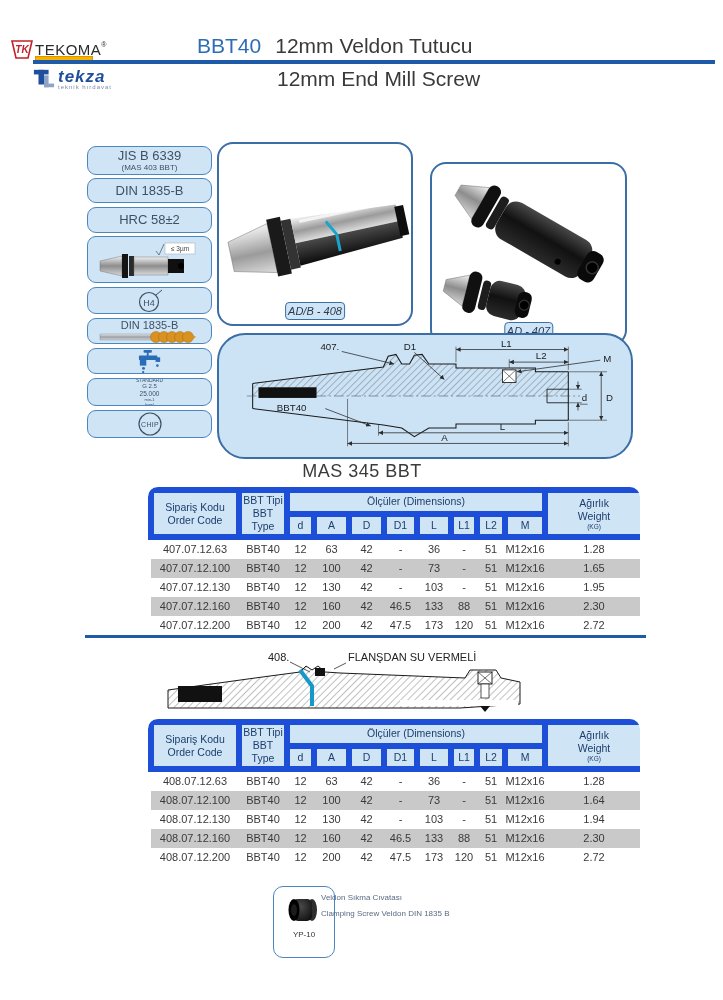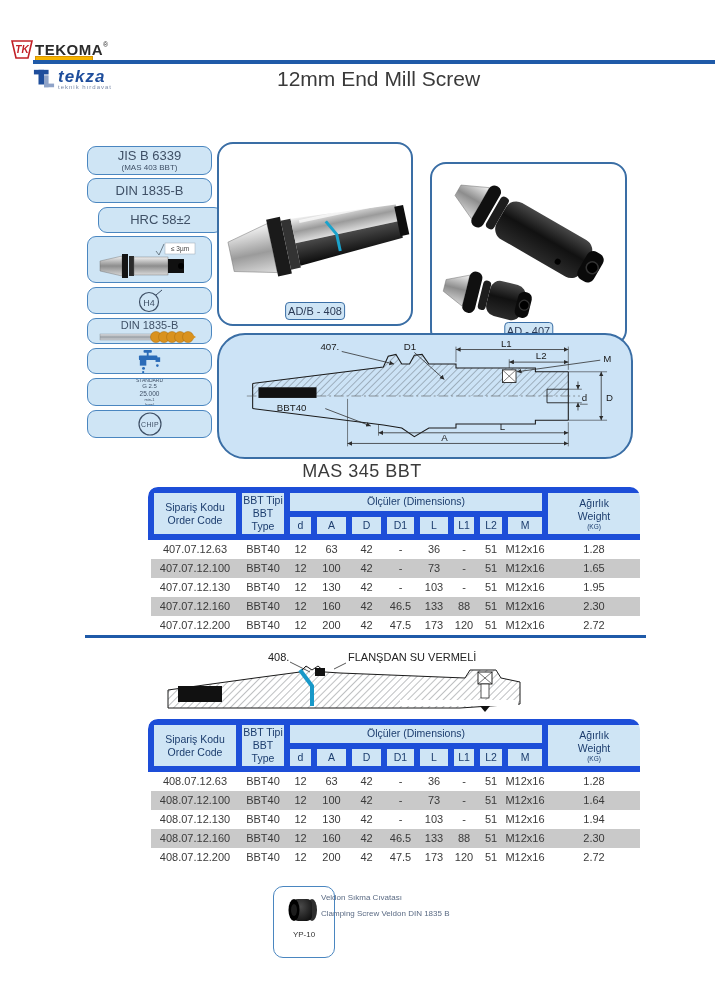--- a/index.html
+++ b/index.html
@@ -1,21 +1,21 @@
 <!DOCTYPE html>
 <html><head>
 <meta charset="utf-8">
 <style>
   html,body{margin:0;padding:0;background:#ffffff;}
   #page{position:relative;width:723px;height:1000px;background:#fff;font-family:"Liberation Sans",sans-serif;overflow:hidden;border-radius:14px;}
   .abs{position:absolute;}
 
   
   .blue-rule{position:absolute;background:#1f5aa8;}
-  .tekoma-name{font-size:15px;font-weight:bold;color:#2b2b2b;letter-spacing:.5px;}
+  .tekoma-name{font-size:15px;font-weight:normal;color:#2b2b2b;letter-spacing:.5px;}
   .tekoma-reg{font-size:7px;vertical-align:top;color:#2b2b2b;}
   .yellow-strip{position:absolute;background:#f6b400;border:0.5px solid #d99400;}
   .tekza-name{font-size:17px;font-weight:bold;font-style:italic;color:#1f4e9c;letter-spacing:1px;line-height:15px;}
   .tekza-sub{font-size:6px;color:#7a8aa8;letter-spacing:1px;}
   .title-row{position:absolute;white-space:nowrap;font-size:21px;color:#3a3a3a;}
   .title-code{color:#2e6db4;margin-right:14px;}
 
   
   .sb{position:absolute;left:87px;width:125px;background:#cfe5f5;border:1.5px solid #4a86c0;border-radius:9px;
       display:flex;flex-direction:column;align-items:center;justify-content:center;color:#3f5066;
@@ -23,21 +23,21 @@
   .sb .l1{font-size:13px;line-height:14px;}
   .sb .l2{font-size:8px;line-height:9px;}
   .sb .tiny0{font-size:5px;line-height:6px;}
   .sb .tiny1{font-size:6px;line-height:7px;}
   .sb .tiny2{font-size:6.5px;line-height:7.5px;}
   .sb .tiny3{font-size:4px;line-height:5px;}
 
   
   .pbox{position:absolute;top:142px;height:184px;background:#fff;border:2px solid #3a6ea5;border-radius:16px;box-sizing:border-box;}
   .plabel{position:absolute;bottom:4px;left:50%;transform:translateX(-50%);background:#cfe5f5;border:1.5px solid #3a6ea5;
-          border-radius:4px;font-size:11px;color:#2b3a55;padding:0 2px;line-height:16px;white-space:nowrap;}
+          border-radius:4px;font-size:11px;color:#2b3a55;padding:0 2px;line-height:16px;white-space:nowrap;font-style:italic;}
 
   
   .dbox{position:absolute;left:217px;top:333px;width:416px;height:126px;background:#cce3f6;border:2px solid #3a6ea5;border-radius:28px;box-sizing:border-box;}
   .dwg-title{position:absolute;left:262px;top:461px;width:200px;text-align:center;font-size:18px;color:#3b3b3b;letter-spacing:.5px;}
 
   
   .tbl{position:absolute;left:148px;width:492px;border-radius:10px 10px 0 0;overflow:hidden;}
   .tbl table{width:492px;border-collapse:collapse;table-layout:fixed;}
   .tbl th{background:#cfe5f5;border:6px solid #1d4ed8;color:#1c3d6e;font-weight:normal;font-size:10.5px;line-height:1.25;padding:1px 0;}
   .tbl th .unit{font-size:6.5px;line-height:7px;}
@@ -59,20 +59,23 @@
     <svg width="22" height="22" viewBox="0 0 22 22">
       <polygon points="1,3 21,3 17,20 5,20" fill="#ffffff" stroke="#c22026" stroke-width="1.6"></polygon>
       <text x="11" y="15" text-anchor="middle" font-size="10" font-weight="bold" font-style="italic" fill="#c22026">TK</text>
     </svg>
   </div>
   <div class="abs" style="left:35px;top:41px;">
     <span class="tekoma-name">TEKOMA</span><span class="tekoma-reg">®</span>
   </div>
   <div class="yellow-strip" style="left:35px;top:56px;width:56px;height:5px;"></div>
 
+  <div class="title-row" style="left:197px;top:34px;">
+    <span class="title-code">BBT40</span><span>12mm Veldon Tutucu</span>
+  </div>
 
   <div class="blue-rule" style="left:33px;top:60px;width:682px;height:4px;"></div>
 
   <div class="abs" style="left:33px;top:68px;width:22px;height:22px;">
     <svg width="22" height="22" viewBox="0 0 24 24">
       <rect x="12" y="8" width="5" height="13" fill="#8fa3c8"></rect>
       <rect x="12" y="17" width="11" height="4" fill="#8fa3c8"></rect>
       <rect x="1" y="2" width="16" height="5" fill="#1f4e9c"></rect>
       <rect x="6" y="2" width="6" height="16" fill="#1f4e9c"></rect>
     </svg>
@@ -86,21 +89,21 @@
     <span>12mm End Mill Screw</span>
   </div>
 
   <div class="sb" style="top:146px;height:29px;">
     <div class="l1">JIS B 6339</div>
     <div class="l2">(MAS 403 BBT)</div>
   </div>
   <div class="sb" style="top:178px;height:25px;">
     <div class="l1">DIN 1835-B</div>
   </div>
-  <div class="sb" style="top:207px;height:26px;margin-left:11px;">
+  <div class="sb" style="top:207px;height:26px;">
     <div class="l1">HRC 58±2</div>
   </div>
 
   <div class="sb" style="top:236px;height:47px;">
     <svg width="108" height="42" viewBox="0 0 108 42">
       <defs>
         <linearGradient id="sgA" x1="0" y1="0" x2="0" y2="1">
           <stop offset="0" stop-color="#f0f0f0"></stop>
             <stop offset=".5" stop-color="#8d8d8d"></stop>
             <stop offset="1" stop-color="#d9d9d9"></stop>

